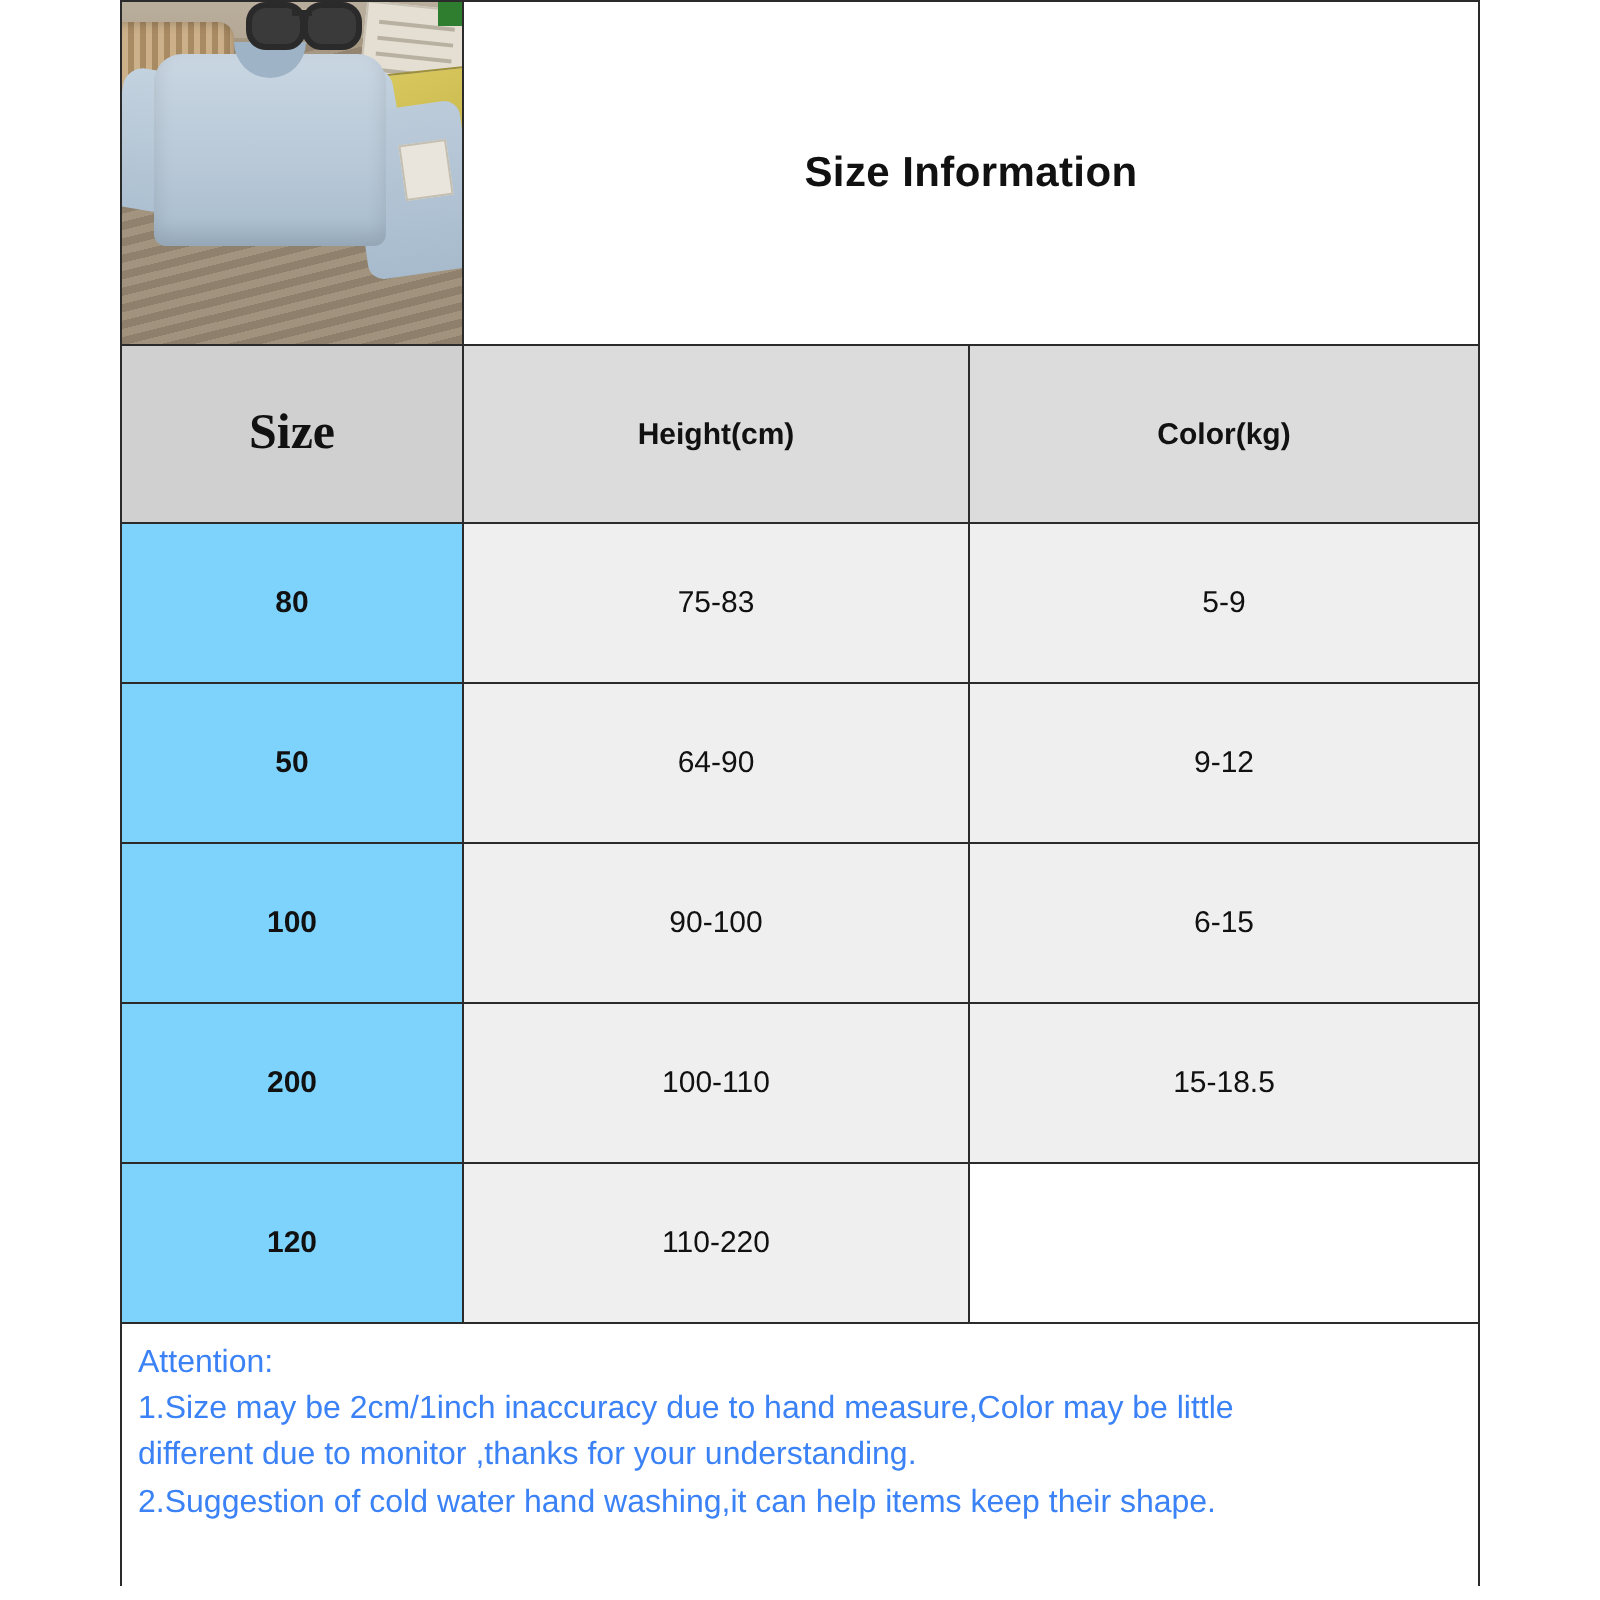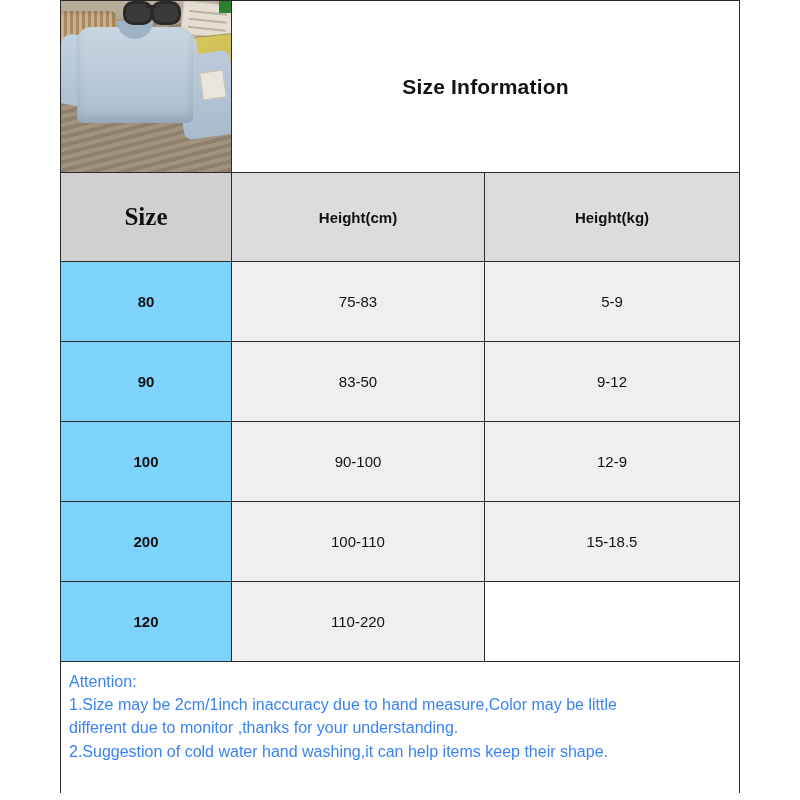--- a/index.html
+++ b/index.html
@@ -292,39 +292,39 @@
       <div class="title-cell">
         <div class="title-text">Size Information</div>
       </div>
     </div>
 
     <div class="tbl">
 
       <div class="row head">
         <div class="cell c-size">Size</div>
         <div class="cell c-height">Height(cm)</div>
-        <div class="cell c-weight">Height(kg)</div>
+        <div class="cell c-weight">Color(kg)</div>
       </div>
 
       <div class="row">
         <div class="cell c-size">80</div>
         <div class="cell c-height">75-83</div>
         <div class="cell c-weight">5-9</div>
       </div>
 
       <div class="row">
-        <div class="cell c-size">90</div>
-        <div class="cell c-height">83-50</div>
+        <div class="cell c-size">50</div>
+        <div class="cell c-height">64-90</div>
         <div class="cell c-weight">9-12</div>
       </div>
 
       <div class="row">
         <div class="cell c-size">100</div>
         <div class="cell c-height">90-100</div>
-        <div class="cell c-weight">12-9</div>
+        <div class="cell c-weight">6-15</div>
       </div>
 
       <div class="row">
         <div class="cell c-size">200</div>
         <div class="cell c-height">100-110</div>
         <div class="cell c-weight">15-18.5</div>
       </div>
 
       <div class="row">
         <div class="cell c-size">120</div>

